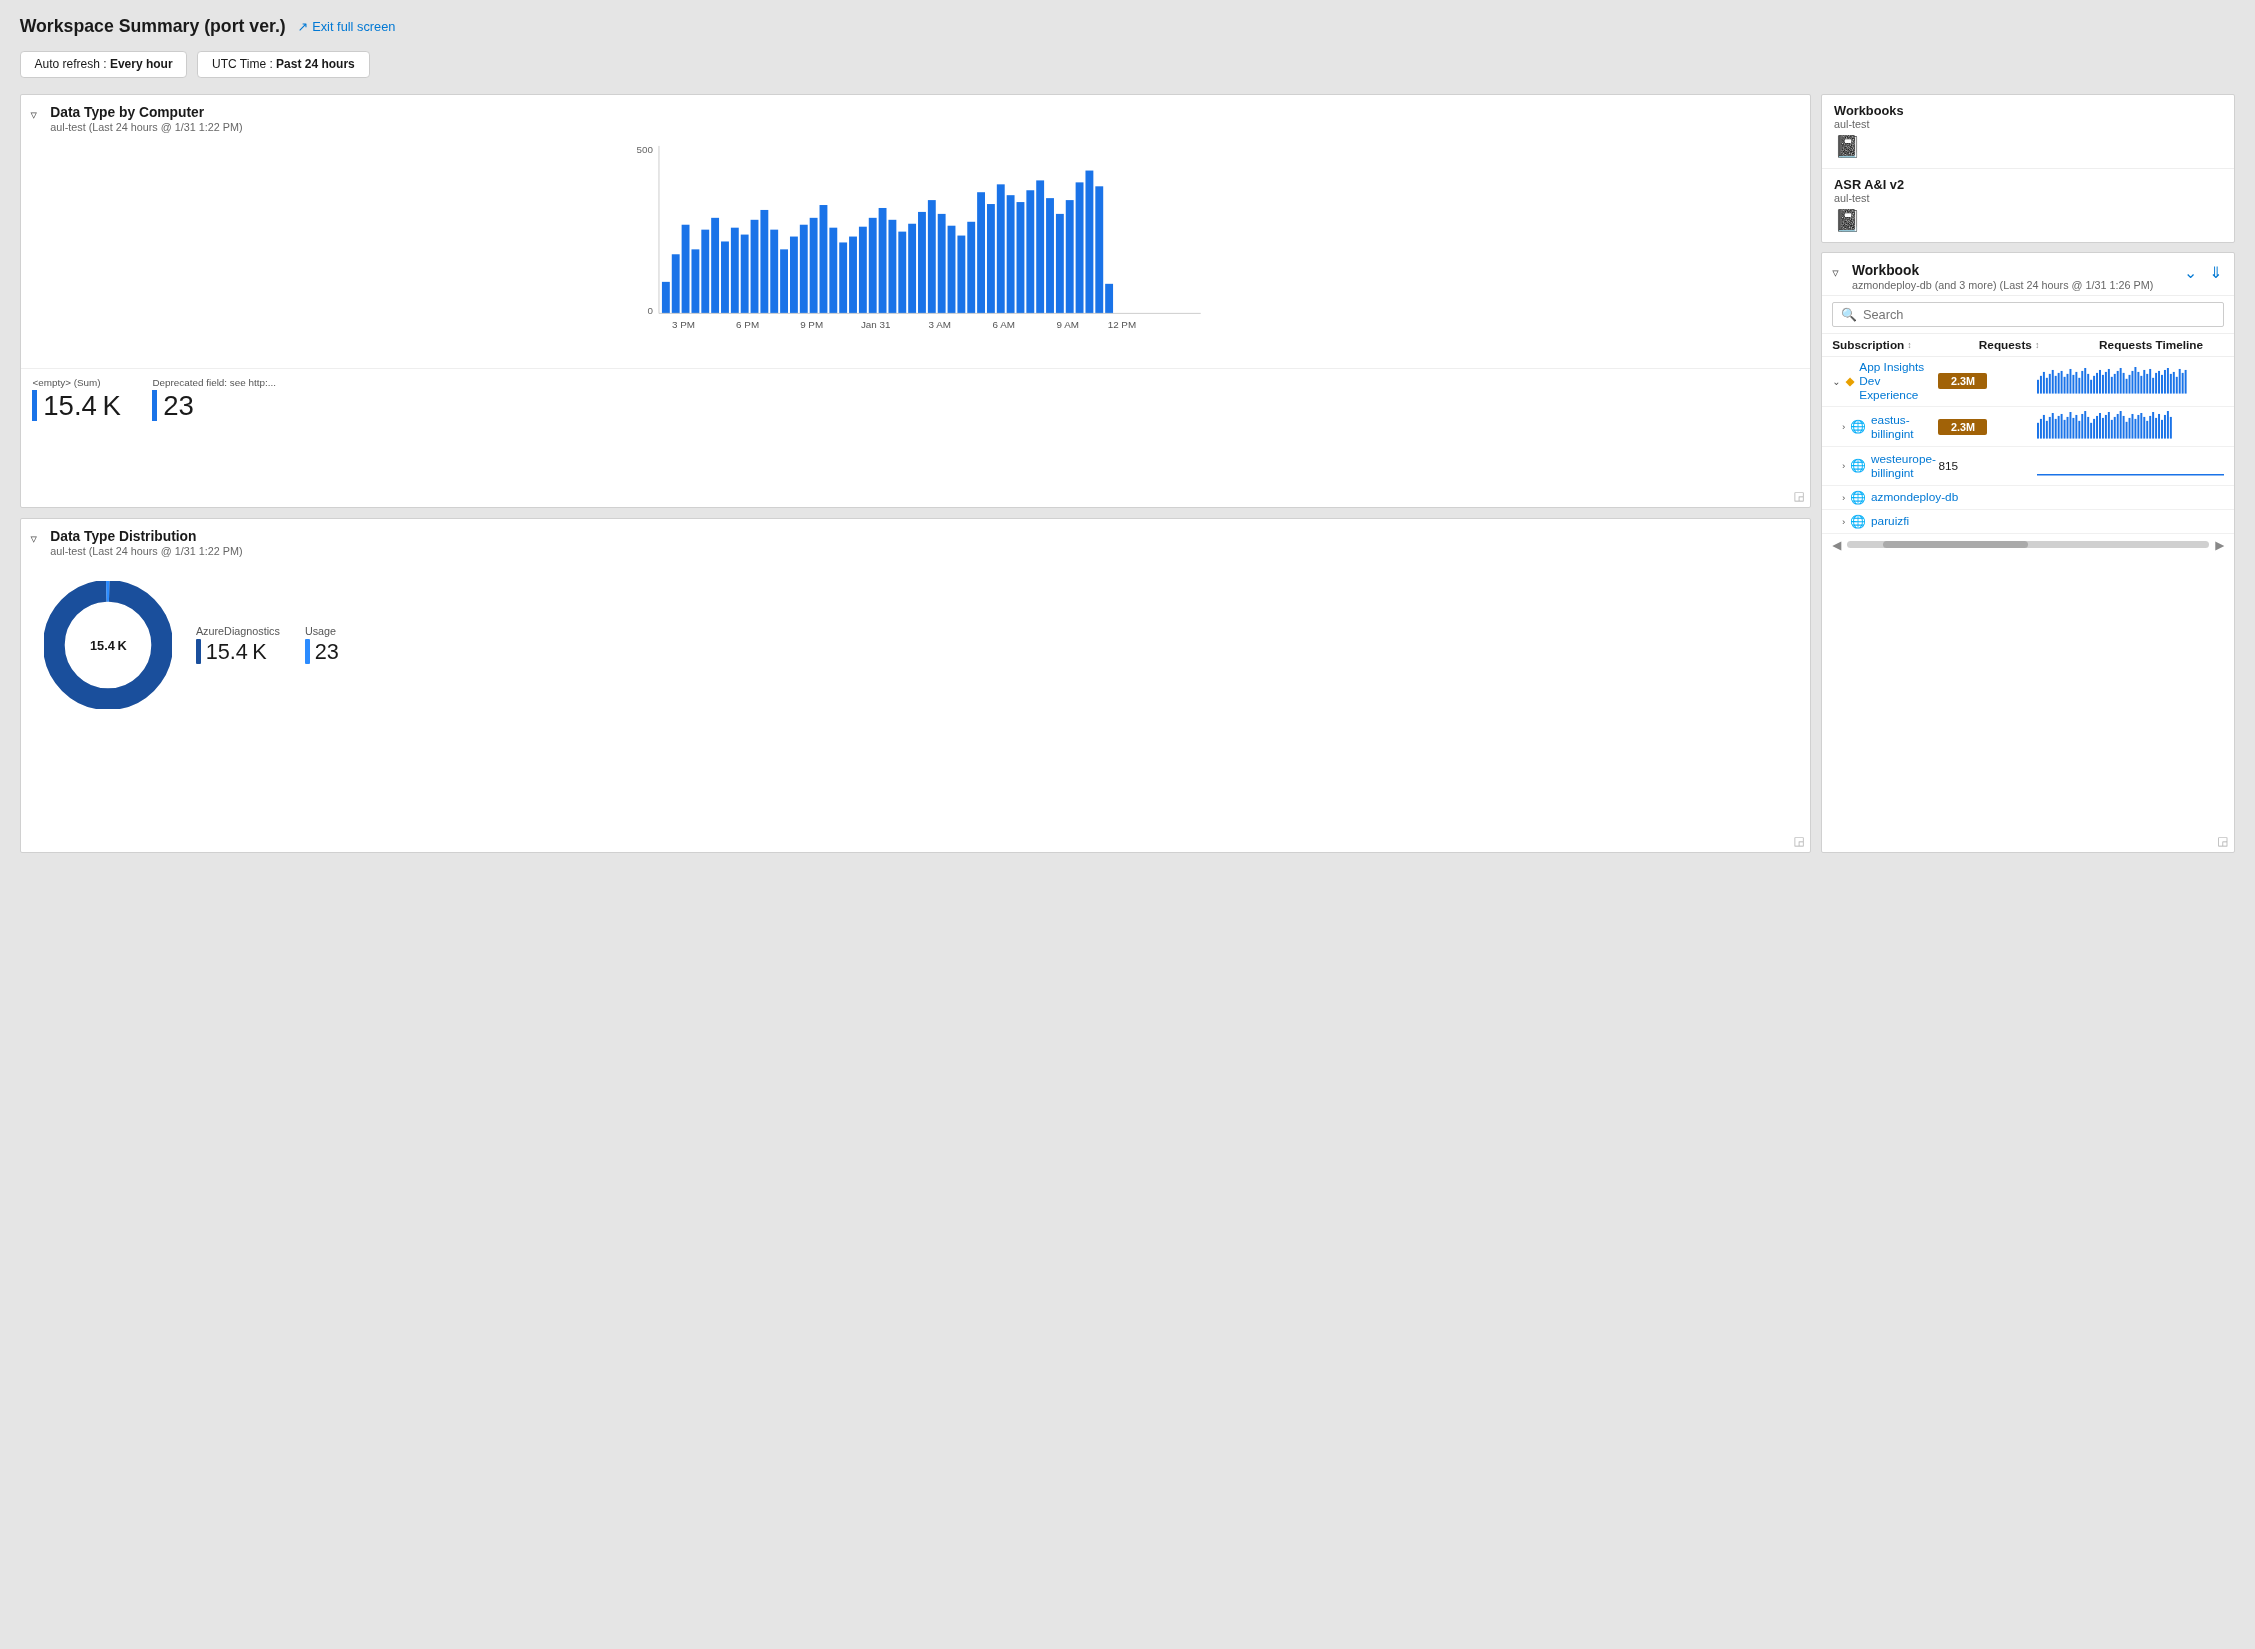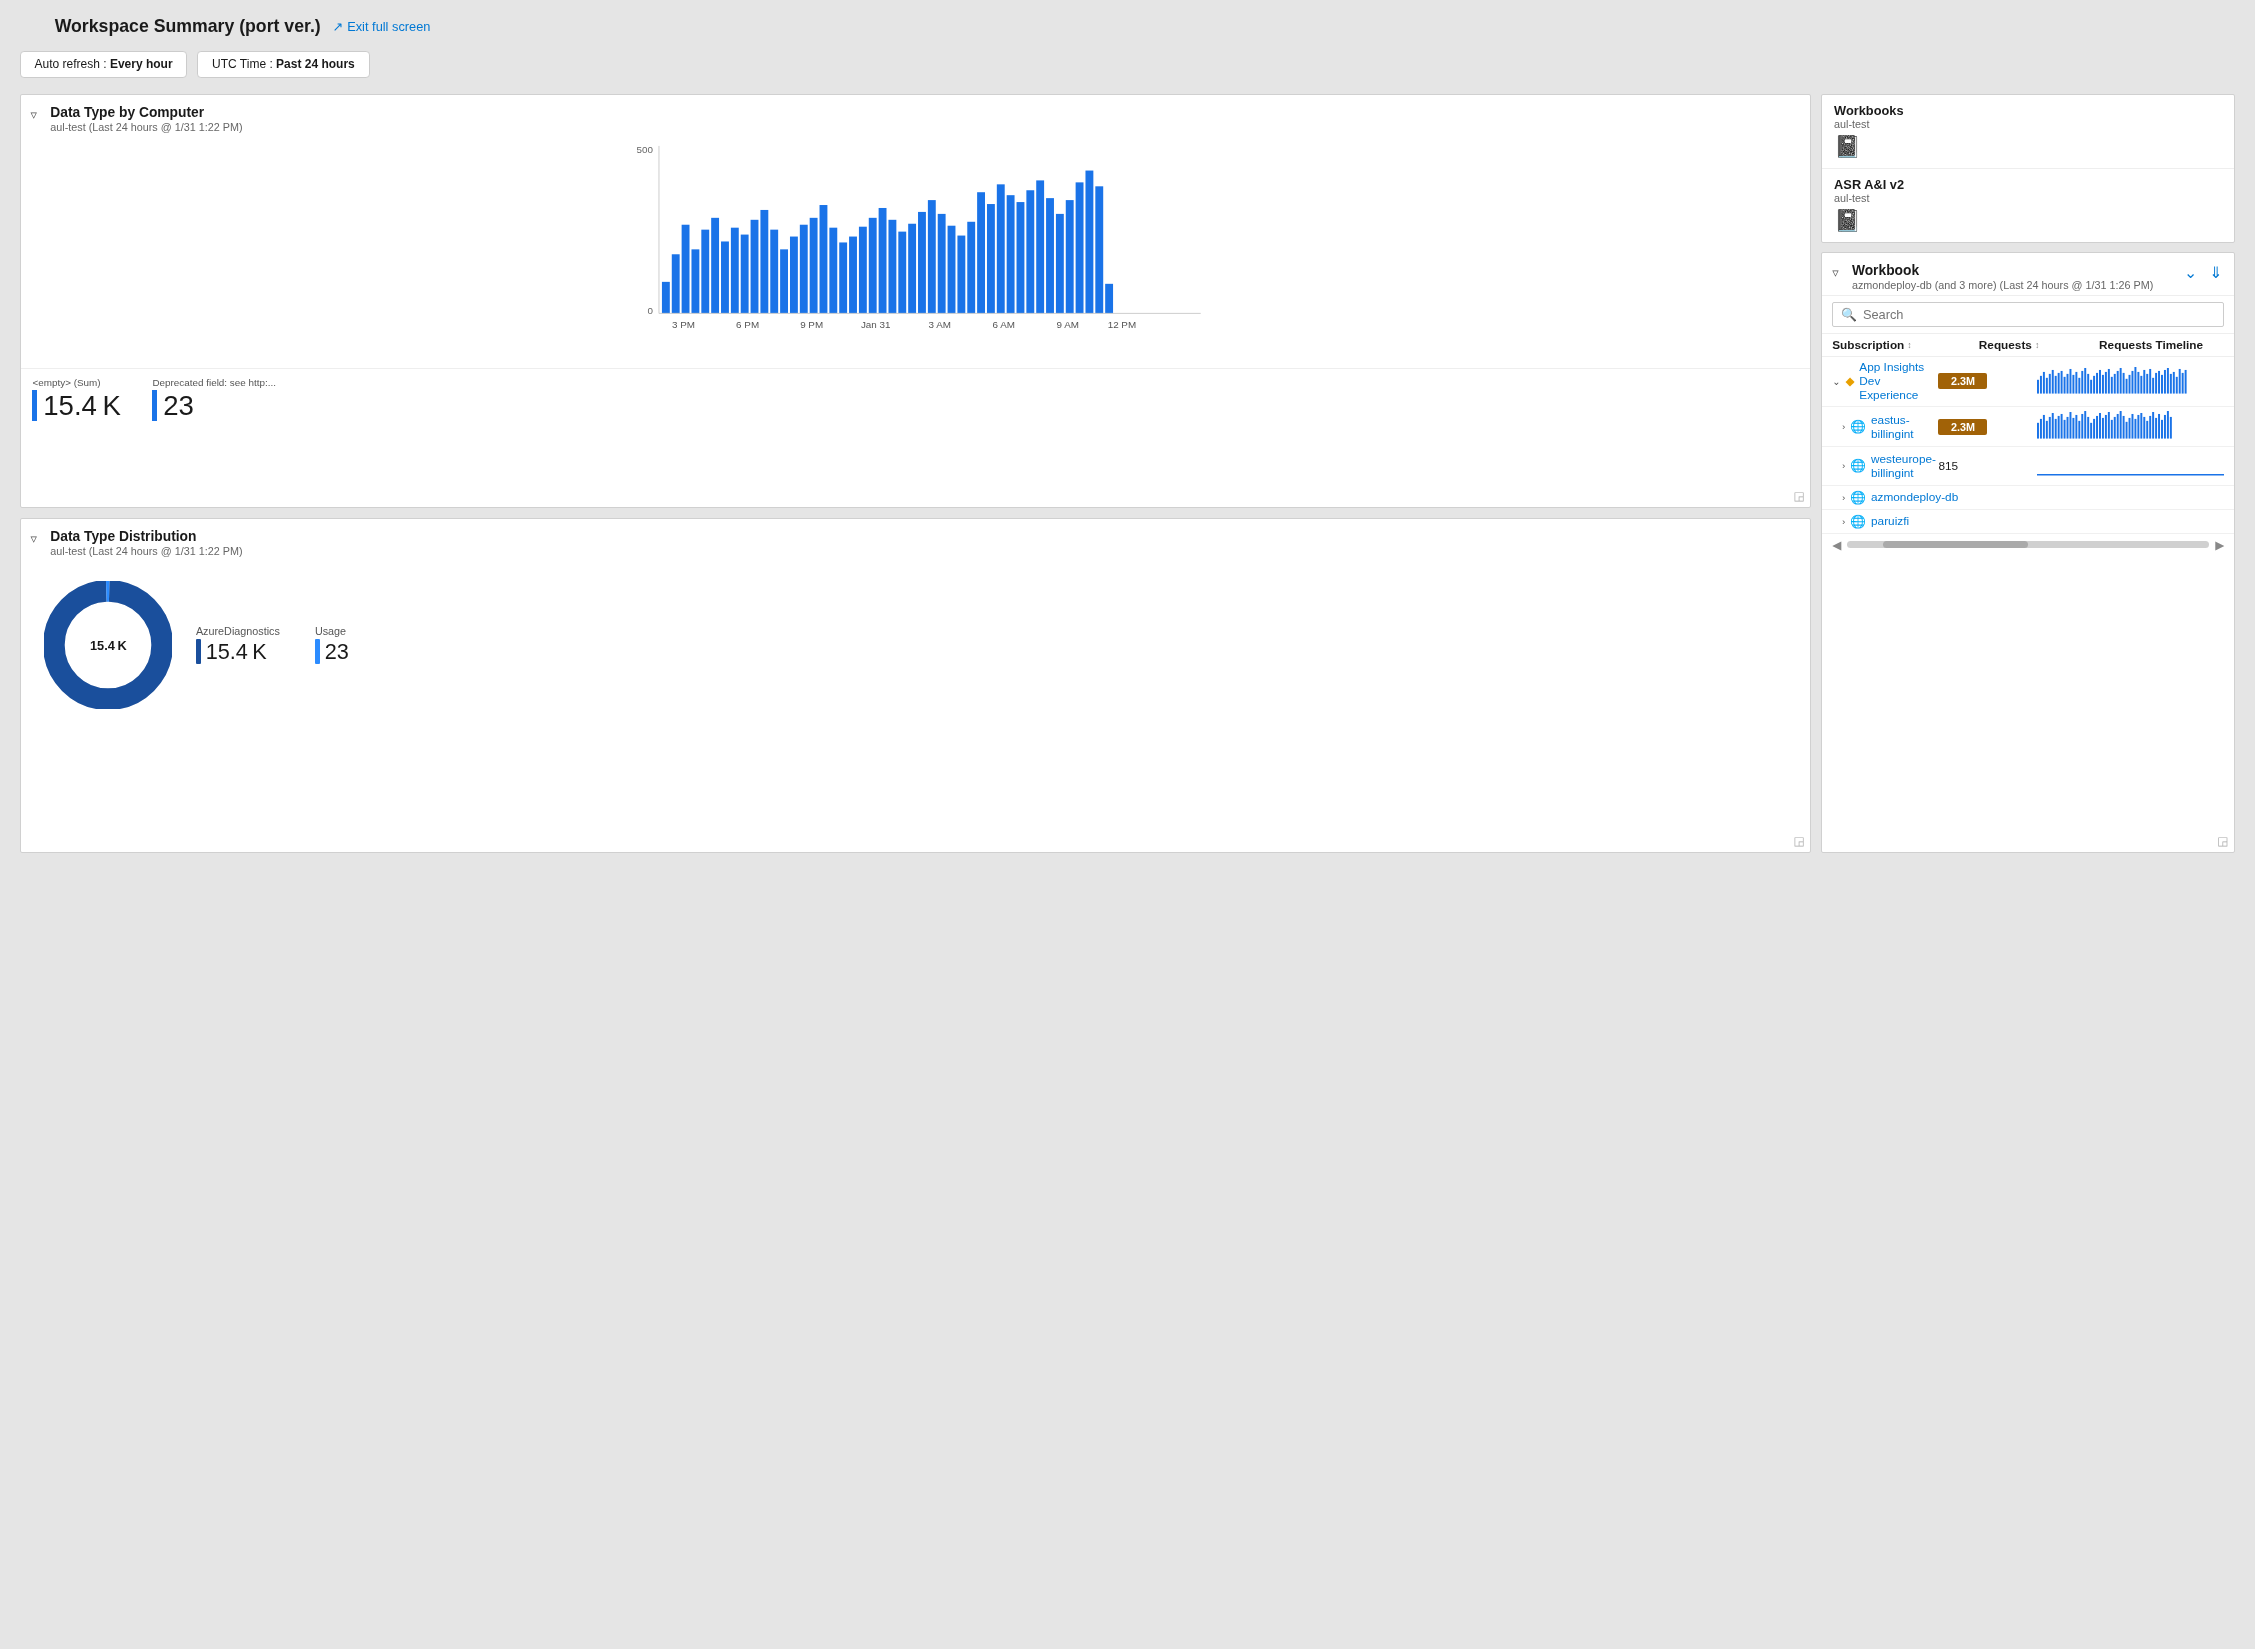--- a/index.html
+++ b/index.html
@@ -11,21 +11,20 @@
     }
     .page-wrapper {
       background: #e5e5e5;
       padding: 15.8px 19.7px 19.7px 19.7px;
     }
     .page-title-row {
       display: flex;
       align-items: center;
       gap: 11.8px;
       margin-bottom: 13.8px;
-      margin-left: 35px;
     }
     .page-title {
       font-size: 17.7px;
       font-weight: 600;
       color: #1a1a1a;
     }
     .exit-fullscreen {
       display: flex;
       align-items: center;
       gap: 3.9px;
@@ -334,21 +333,21 @@
       position: absolute;
       top: 50%;
       left: 50%;
       transform: translate(-50%, -50%);
       font-size: 12.8px;
       font-weight: 600;
       color: #1a1a1a;
     }
     .dist-legend {
       display: flex;
-      gap: 35px;
+      gap: 25px;
     }
     .legend-item {
       display: flex;
       flex-direction: column;
     }
     .legend-label {
       font-size: 10.8px;
       color: #555;
       margin-bottom: 2px;
     }

